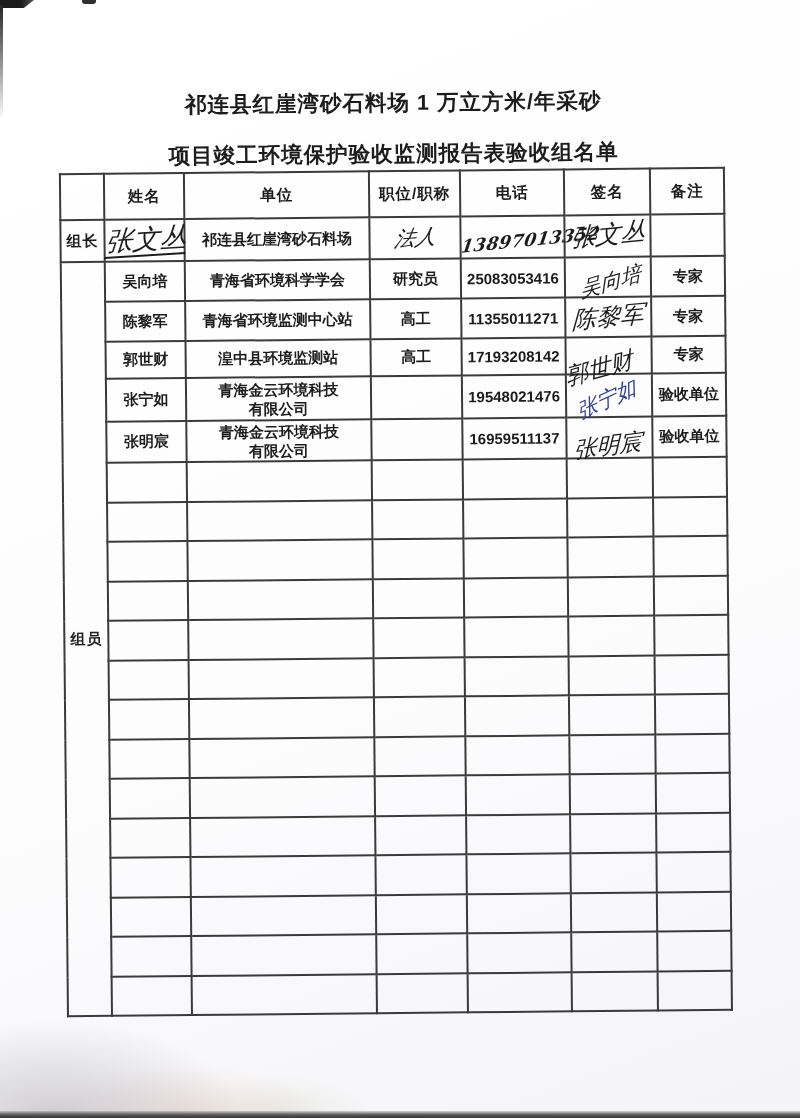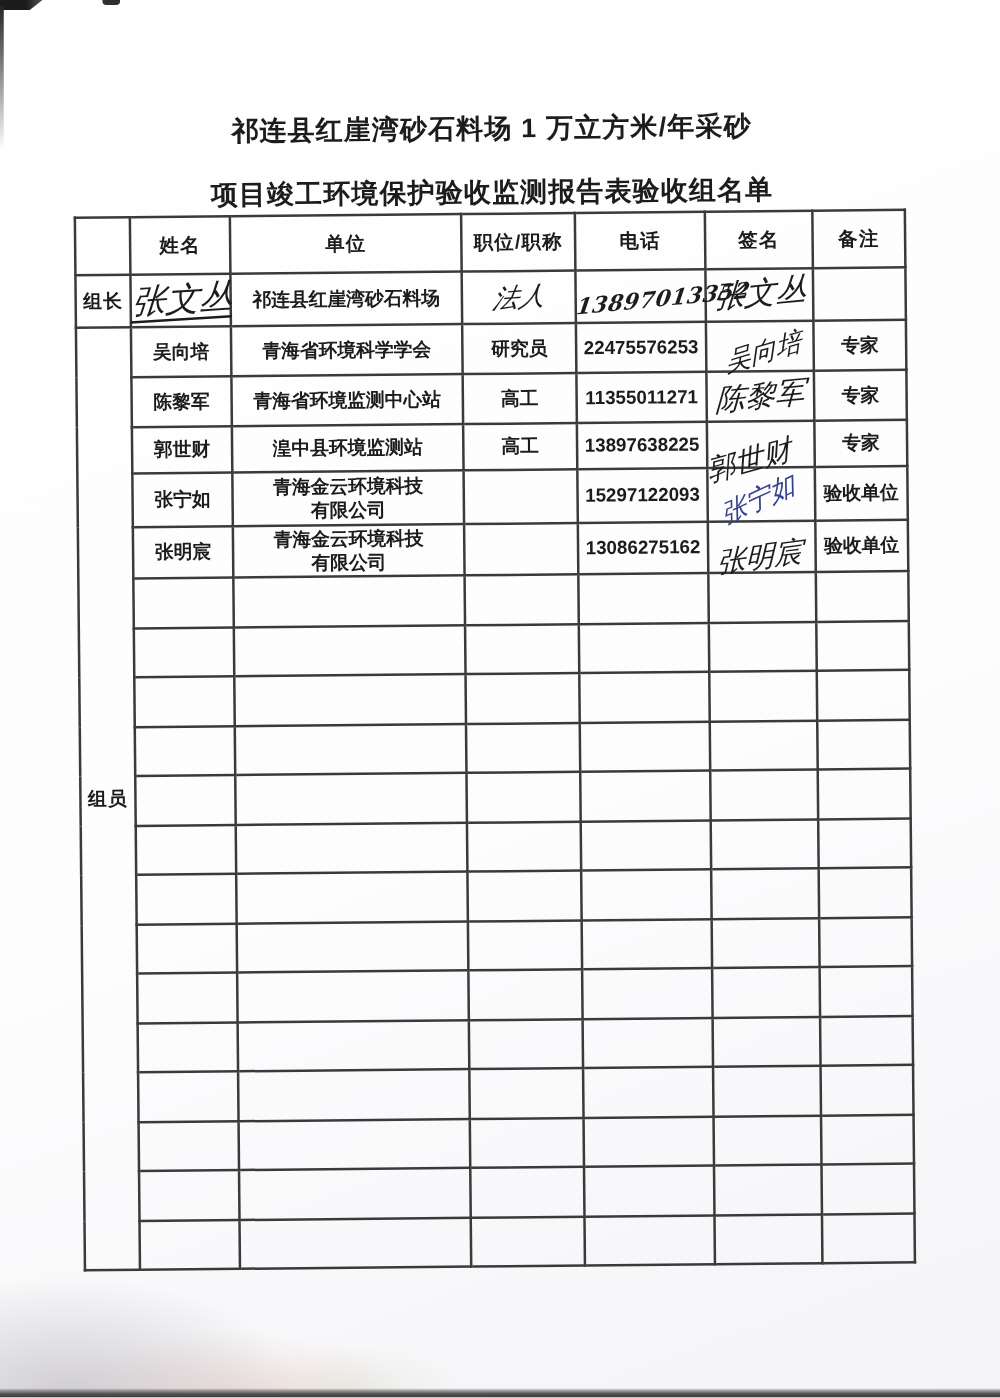--- a/index.html
+++ b/index.html
@@ -120,21 +120,21 @@
           <span class="hw sig-leader">张文丛</span>
         </td>
         <td></td>
       </tr>
 
       <tr class="r-m0">
         <td class="role-cell" rowspan="19">组员</td>
         <td>吴向培</td>
         <td class="unit-cell">青海省环境科学学会</td>
         <td>研究员</td>
-        <td class="phone-cell">22475576253</td>
+        <td class="phone-cell">25083053416</td>
         <td>
           <span class="hw sig-0">吴向培</span>
         </td>
         <td>专家</td>
       </tr>
 
       <tr class="r-m1">
         <td>陈黎军</td>
         <td class="unit-cell">青海省环境监测中心站</td>
         <td>高工</td>
@@ -142,49 +142,49 @@
         <td>
           <span class="hw sig-1">陈黎军</span>
         </td>
         <td>专家</td>
       </tr>
 
       <tr class="r-m2">
         <td>郭世财</td>
         <td class="unit-cell">湟中县环境监测站</td>
         <td>高工</td>
-        <td class="phone-cell">13897638225</td>
+        <td class="phone-cell">17193208142</td>
         <td>
           <span class="hw sig-2">郭世财</span>
         </td>
         <td>专家</td>
       </tr>
 
       <tr class="r-m3">
         <td>张宁如</td>
         <td class="unit-cell unit-2line">
           <span class="u-line">青海金云环境科技</span>
           <span class="u-line">有限公司</span>
         </td>
         <td></td>
-        <td class="phone-cell">15297122093</td>
+        <td class="phone-cell">19548021476</td>
         <td>
           <span class="hw sig-3">张宁如</span>
         </td>
         <td>验收单位</td>
       </tr>
 
       <tr class="r-m4">
         <td>张明宸</td>
         <td class="unit-cell unit-2line">
           <span class="u-line">青海金云环境科技</span>
           <span class="u-line">有限公司</span>
         </td>
         <td></td>
-        <td class="phone-cell">13086275162</td>
+        <td class="phone-cell">16959511137</td>
         <td>
           <span class="hw sig-4">张明宸</span>
         </td>
         <td>验收单位</td>
       </tr>
     <tr class="r-empty">
           <td></td>
           <td></td>
           <td></td>
           <td></td>

